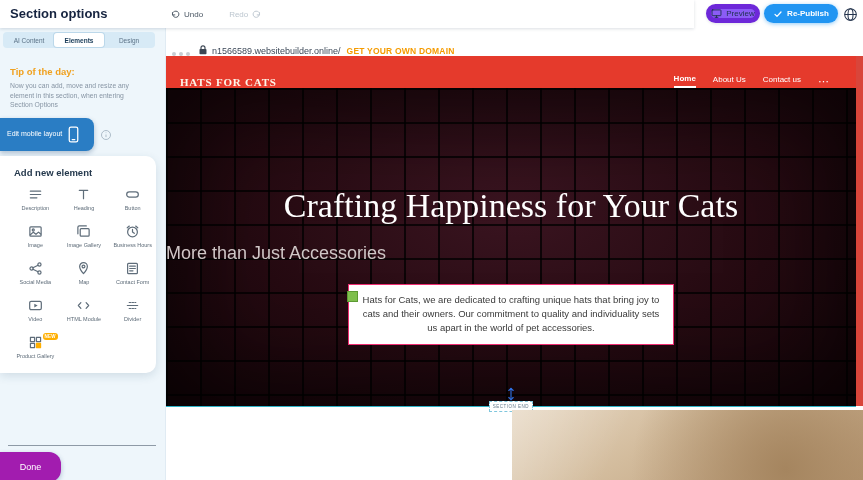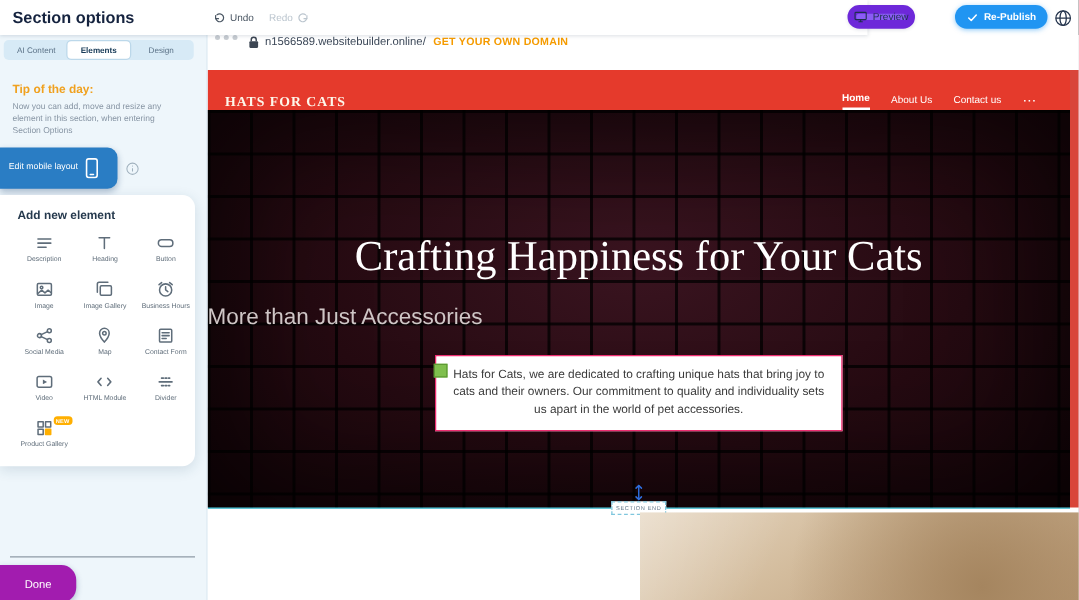--- a/index.html
+++ b/index.html
@@ -4,27 +4,27 @@
 <style>
   *{margin:0;padding:0;box-sizing:border-box}
   html,body{width:863px;height:480px;overflow:hidden}
   body{position:relative;font-family:"Liberation Sans",sans-serif;background:#fff;color:#2b3a4a}
   svg{display:block}
 
   
   .topbar{position:absolute;left:0;top:0;width:694px;height:28px;background:#fff;z-index:40;
           box-shadow:0 1px 3px rgba(20,40,70,.15)}
   .page-title{position:absolute;left:10px;top:6px;font-size:13px;font-weight:bold;color:#15233f}
-  .history{position:absolute;left:170px;top:0;height:28px;display:flex;align-items:center;gap:12px}
+  .history{position:absolute;left:170px;top:0;height:28px;display:flex;align-items:center;gap:26px}
   .hist-btn{display:flex;align-items:center;gap:3px;font-size:8px;color:#4a5663;cursor:pointer}
   .hist-btn.disabled{color:#bcc6cf}
   .hist-btn svg{width:11px;height:11px;stroke:#4a5663;fill:none;stroke-width:1.4;stroke-linecap:round;stroke-linejoin:round}
   .hist-btn.disabled svg{stroke:#bcc6cf}
   .pill-btn{position:absolute;top:4px;height:19px;border-radius:10px;display:flex;align-items:center;justify-content:center;gap:4px;font-size:8px;cursor:pointer}
-  .preview-btn{left:678px;width:54px;background:#8b5cf6;border:7px solid #6d28d9;color:#1d2f4e;box-shadow:0 1px 3px rgba(20,40,70,.12)}
+  .preview-btn{left:706px;width:54px;background:#8b5cf6;border:5px solid #6d28d9;color:#1d2f4e;box-shadow:0 1px 3px rgba(20,40,70,.12)}
   .preview-btn svg{width:11px;height:11px;stroke:#1d2f4e;fill:none;stroke-width:1.3;stroke-linecap:round}
   .republish-btn{left:764px;width:74px;background:#2095f2;color:#fff;font-weight:bold;box-shadow:0 1px 4px rgba(32,149,242,.5)}
   .republish-btn svg{width:10px;height:10px}
   .globe{position:absolute;left:843px;top:7px;width:15px;height:15px;cursor:pointer}
   .globe svg{width:15px;height:15px;stroke:#24344d;fill:none;stroke-width:1.1}
 
   
   .sidebar{position:absolute;left:0;top:28px;width:166px;height:452px;background:#eef6fb;border-right:1px solid #e0ebf3;z-index:30}
   .tabs{position:absolute;left:3px;top:4px;width:152px;height:16px;background:#d7eaf6;border-radius:4px;display:flex;padding:1px}
   .tab{flex:1;display:flex;align-items:center;justify-content:center;font-size:6.5px;color:#5a7186;cursor:pointer;border-radius:3px}
@@ -46,21 +46,21 @@
   .el .lbl{font-size:5.5px;color:#5d6b78;text-align:center;line-height:1.25;max-width:40px}
   .el .badge{position:absolute;top:-2px;right:1px;background:#ffaf00;color:#fff;font-size:4.5px;font-weight:bold;
              padding:1px 2px;border-radius:3px;letter-spacing:.2px}
   .sdivider{position:absolute;left:8px;top:417px;width:148px;border-top:1px solid #8e9aa6}
   .done{position:absolute;left:0;top:424px;width:61px;height:30px;background:#a21caf;border-radius:0 12px 12px 0;
         color:#fff;font-size:9px;display:flex;align-items:center;justify-content:center;cursor:pointer;
         box-shadow:0 2px 5px rgba(20,60,110,.3)}
 
   
   .preview{position:absolute;left:166px;top:28px;width:697px;height:452px;background:#fff}
-  .browserbar{position:absolute;left:0;top:0;width:697px;height:28px;background:#fff;display:flex;align-items:flex-start;padding-left:6px}
+  .browserbar{position:absolute;left:0;top:0;width:697px;height:28px;background:#fff;display:flex;align-items:flex-end;padding-left:6px}
   .dots{display:flex;gap:3px;margin-right:8px}
   .dot{width:4px;height:4px;border-radius:50%;background:#c8cdd2}
   .lock{width:10px;height:12px;margin-right:4px}
   .url{font-size:9px;color:#3c4858}
   .cta{font-size:8.5px;font-weight:bold;color:#f59b00;margin-left:6px;letter-spacing:.2px;cursor:pointer}
 
   .site-header{position:absolute;left:0;top:28px;width:690px;height:32px;background:#e53a2c;display:flex;align-items:flex-end}
   .logo{margin-left:14px;color:#fdf6ea;font-weight:bold;font-size:11px;letter-spacing:.8px;font-family:"Liberation Serif",serif}
   .nav{margin-left:auto;margin-right:26px;display:flex;align-items:center;gap:17px;font-size:8px;color:#fff}
   .nav-item{cursor:pointer;padding-bottom:3px}

